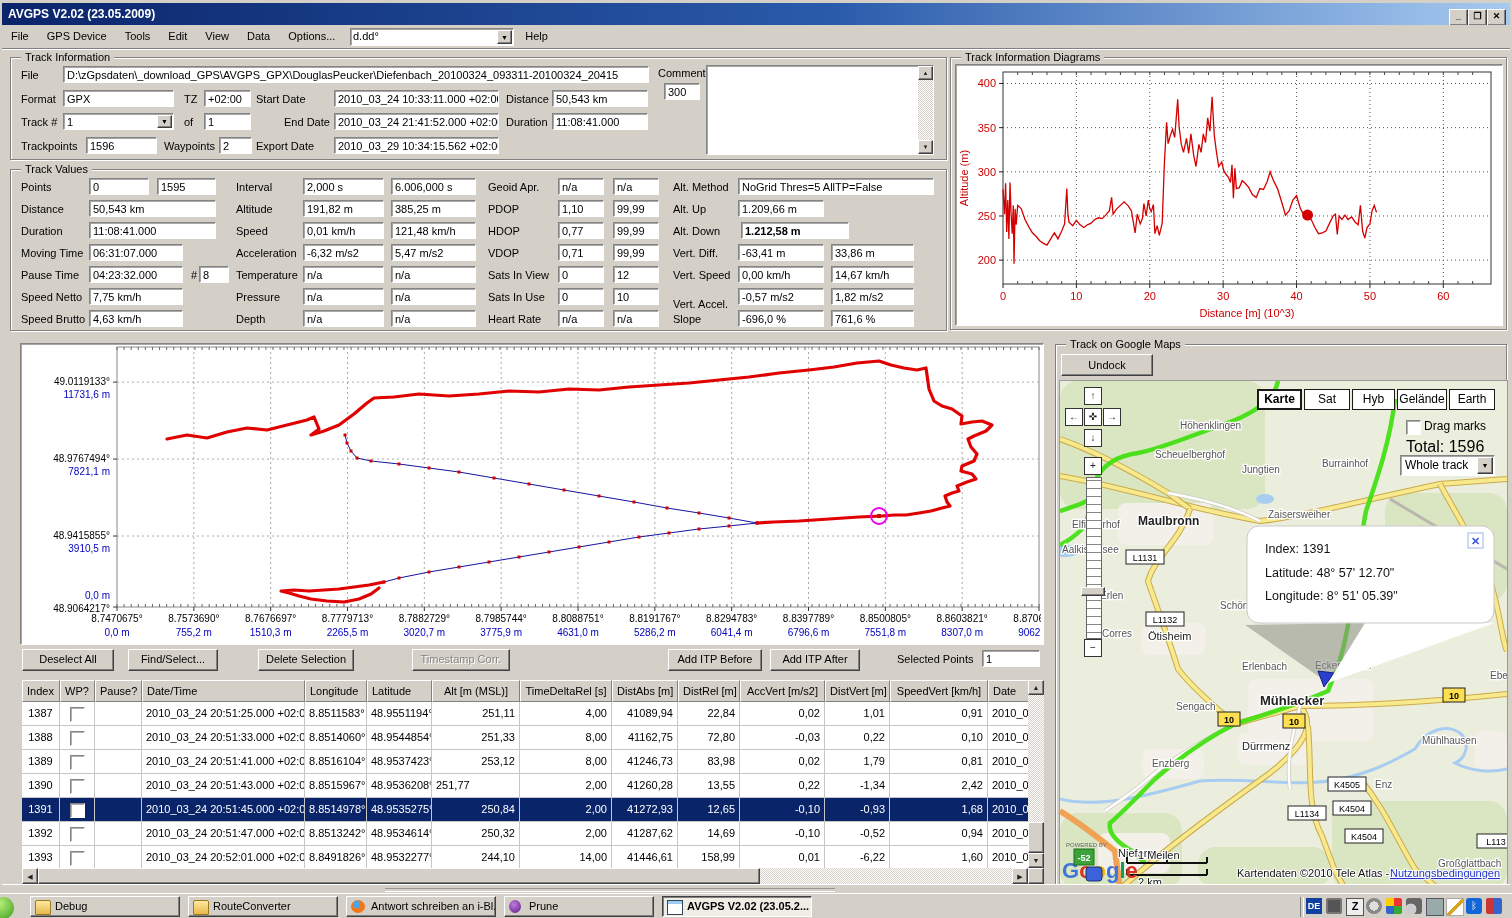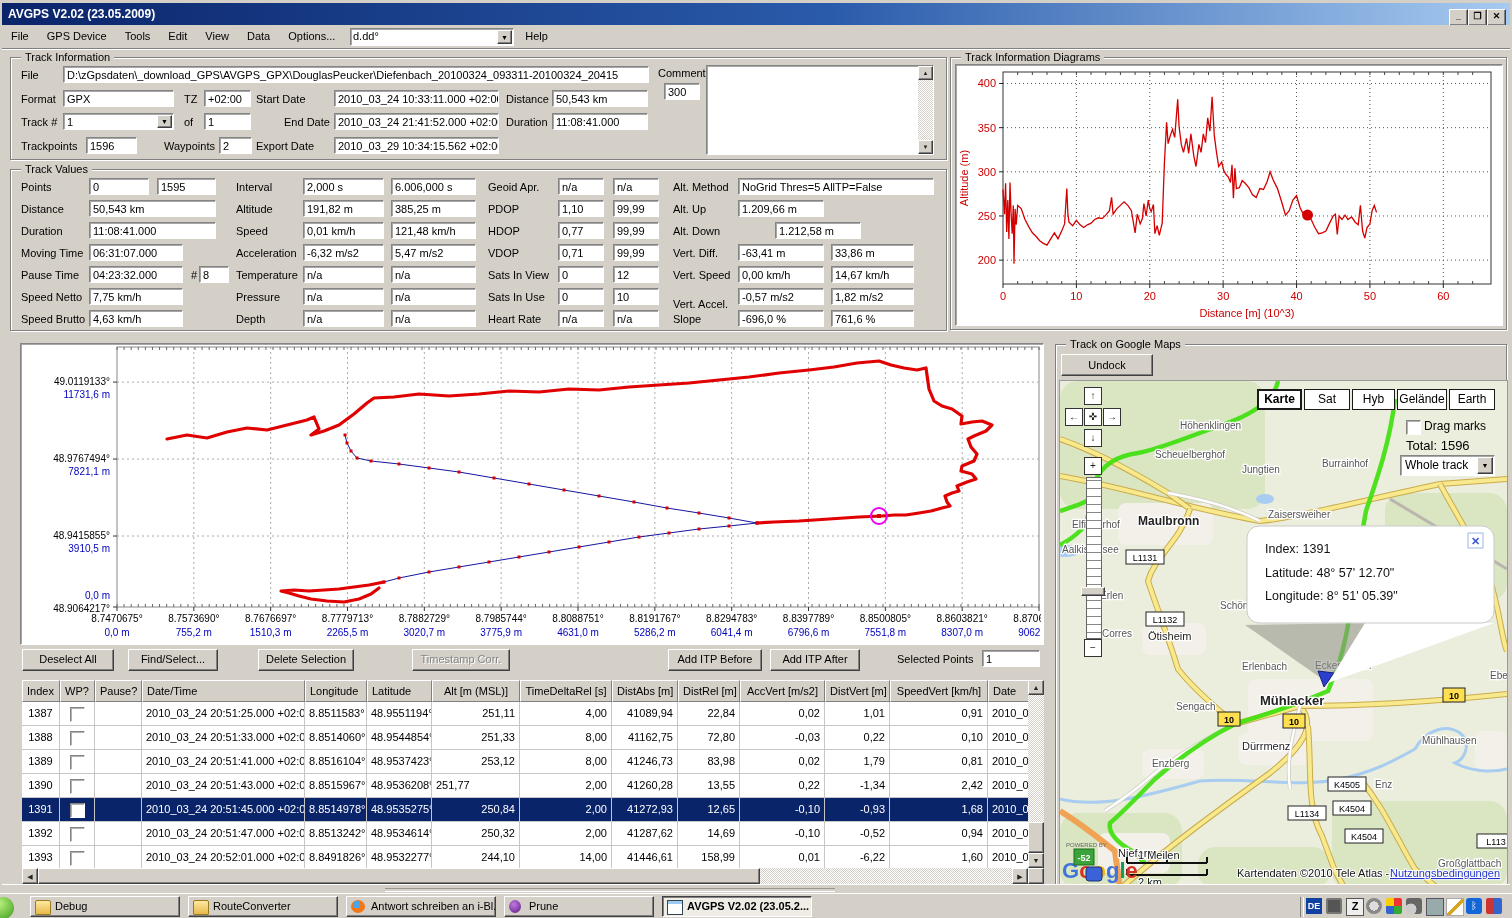--- a/index.html
+++ b/index.html
@@ -73,21 +73,21 @@
       <div class="sunken field" style="position:absolute;left:541px;top:32px;width:96px;height:17px;">50,543 km</div>
       <div class="lbl" style="position:absolute;left:10px;top:58px;">Track #</div>
       <div class="sunken field" style="position:absolute;left:52px;top:55px;width:111px;height:17px;">1<div class="raised" style="position:absolute;right:1px;top:1px;width:15px;height:13px;font-size:7px;line-height:12px;text-align:center;">▼</div></div>
       <div class="lbl" style="position:absolute;left:173px;top:58px;">of</div>
       <div class="sunken field" style="position:absolute;left:193px;top:55px;width:47px;height:17px;">1</div>
       <div class="lbl" style="position:absolute;left:245px;top:58px;padding-left:28px;">End Date</div>
       <div class="sunken field" style="position:absolute;left:323px;top:55px;width:165px;height:17px;">2010_03_24 21:41:52.000 +02:00</div>
       <div class="lbl" style="position:absolute;left:495px;top:58px;">Duration</div>
       <div class="sunken field" style="position:absolute;left:541px;top:55px;width:96px;height:17px;">11:08:41.000</div>
       <div class="lbl" style="position:absolute;left:10px;top:82px;">Trackpoints</div>
-      <div class="sunken field" style="position:absolute;left:75px;top:79px;width:51px;height:17px;">1596</div>
+      <div class="sunken field" style="position:absolute;left:75px;top:79px;width:71px;height:17px;">1596</div>
       <div class="lbl" style="position:absolute;left:153px;top:82px;">Waypoints</div>
       <div class="sunken field" style="position:absolute;left:208px;top:79px;width:33px;height:17px;">2</div>
       <div class="lbl" style="position:absolute;left:245px;top:82px;">Export Date</div>
       <div class="sunken field" style="position:absolute;left:323px;top:79px;width:165px;height:17px;">2010_03_29 10:34:15.562 +02:00</div>
       <div class="lbl" style="position:absolute;left:647px;top:9px;">Comment</div>
       <div class="sunken field" style="position:absolute;left:653px;top:25px;width:36px;height:17px;">300</div>
       <div class="sunken" style="position:absolute;left:695px;top:7px;width:228px;height:90px;">
         <div class="track" style="position:absolute;right:0;top:0;width:15px;height:88px;">
           <div class="sbtn" style="position:absolute;left:0;top:0;width:15px;height:14px;font-size:6px;line-height:13px;">▲</div>
           <div class="sbtn" style="position:absolute;left:0;bottom:0;width:15px;height:14px;font-size:6px;line-height:13px;">▼</div>
@@ -153,21 +153,21 @@
       <div class="sunken field" style="position:absolute;left:547px;top:118px;width:46px;height:17px;">0</div>
       <div class="sunken field" style="position:absolute;left:602px;top:118px;width:46px;height:17px;">10</div>
       <div class="lbl" style="position:absolute;left:477px;top:143px;">Heart Rate</div>
       <div class="sunken field" style="position:absolute;left:547px;top:140px;width:46px;height:17px;">n/a</div>
       <div class="sunken field" style="position:absolute;left:602px;top:140px;width:46px;height:17px;">n/a</div>
       <div class="lbl" style="position:absolute;left:662px;top:11px;">Alt. Method</div>
       <div class="sunken field" style="position:absolute;left:727px;top:8px;width:196px;height:17px;">NoGrid Thres=5 AllTP=False</div>
       <div class="lbl" style="position:absolute;left:662px;top:33px;">Alt. Up</div>
       <div class="sunken field" style="position:absolute;left:727px;top:30px;width:86px;height:17px;">1.209,66 m</div>
       <div class="lbl" style="position:absolute;left:662px;top:55px;">Alt. Down</div>
-      <div class="sunken field" style="position:absolute;left:764px;top:52px;width:86px;height:17px;">1.212,58 m</div>
+      <div class="sunken field" style="position:absolute;left:730px;top:52px;width:108px;height:17px;font-weight:bold;">1.212,58 m</div>
       <div class="lbl" style="position:absolute;left:662px;top:77px;">Vert. Diff.</div>
       <div class="sunken field" style="position:absolute;left:727px;top:74px;width:86px;height:17px;">-63,41 m</div>
       <div class="sunken field" style="position:absolute;left:820px;top:74px;width:83px;height:17px;">33,86 m</div>
       <div class="lbl" style="position:absolute;left:662px;top:99px;">Vert. Speed</div>
       <div class="sunken field" style="position:absolute;left:727px;top:96px;width:86px;height:17px;">0,00 km/h</div>
       <div class="sunken field" style="position:absolute;left:820px;top:96px;width:83px;height:17px;">14,67 km/h</div>
       <div class="lbl" style="position:absolute;left:662px;top:128px;">Vert. Accel.</div>
       <div class="sunken field" style="position:absolute;left:727px;top:118px;width:86px;height:17px;">-0,57 m/s2</div>
       <div class="sunken field" style="position:absolute;left:820px;top:118px;width:83px;height:17px;">1,82 m/s2</div>
       <div class="lbl" style="position:absolute;left:662px;top:143px;">Slope</div>
@@ -931,21 +931,21 @@
         <div class="panbtn" style="left: 24px; top: 6px;">↑</div>
         <div class="panbtn" style="left: 5px; top: 27px;">←</div>
         <div class="panbtn" style="left: 24px; top: 27px;">✜</div>
         <div class="panbtn" style="left: 43px; top: 27px;">→</div>
         <div class="panbtn" style="left: 24px; top: 48px;">↓</div>
         <div class="panbtn" style="left: 24px; top: 76px;">+</div>
         <div class="panbtn" style="left: 24px; top: 258px;">−</div>
         <div style="position: absolute; left: 26px; top: 96px; width: 14px; height: 160px; background: repeating-linear-gradient(rgb(255, 255, 255) 0px, rgb(255, 255, 255) 2px, rgb(136, 136, 136) 2px, rgb(136, 136, 136) 3px, rgb(255, 255, 255) 3px, rgb(255, 255, 255) 8px); border: 1px solid rgb(102, 102, 102);"></div>
         <div class="raised" style="position: absolute; left: 21px; top: 206px; width: 24px; height: 9px;"></div>
         <div style="position: absolute; left: 346px; top: 38px;"><span class="chk"></span> <span style="font-size:12px">Drag marks</span></div>
-        <div style="position: absolute; left: 346px; top: 57px; font-size: 13px;">Total: 1596</div>
+        <div style="position: absolute; left: 346px; top: 57px; font-size: 16px;">Total: 1596</div>
         <div class="sunken" style="position: absolute; left: 340px; top: 74px; width: 95px; height: 21px; font-size: 12px; line-height: 18px; padding-left: 4px;">Whole track<div class="raised" style="position: absolute; right: 1px; top: 1px; width: 16px; height: 17px; font-size: 7px; line-height: 16px; text-align: center;">▼</div></div>
       </div>
   </div>
 
   <div class="abs" style="left:2px;top:884px;width:1508px;height:8px;background:#d4d0c8;border-top:1px solid #fff">
     <div class="abs" style="left:383px;top:3px;width:450px;height:2px;border-top:1px solid #9a968f;border-bottom:1px solid #fff"></div>
   </div>
   <div class="abs" id="taskbar" style="left:0;top:893px;width:1512px;height:25px;background:#d4d0c8;border-top:1px solid #fff">
       <div style="position:absolute;left:-8px;top:3px;width:22px;height:22px;border-radius:50%;background:radial-gradient(circle at 35% 30%,#b8f07a,#3c9b1e);"></div>
       <div class="taskbtn" style="position:absolute;left:30px;width:150px;">Debug<span class="ticon" style="background: linear-gradient(rgb(255, 233, 160), rgb(232, 184, 74)); border: 1px solid rgb(154, 122, 32); border-radius: 2px 2px 1px 1px;"></span></div>

